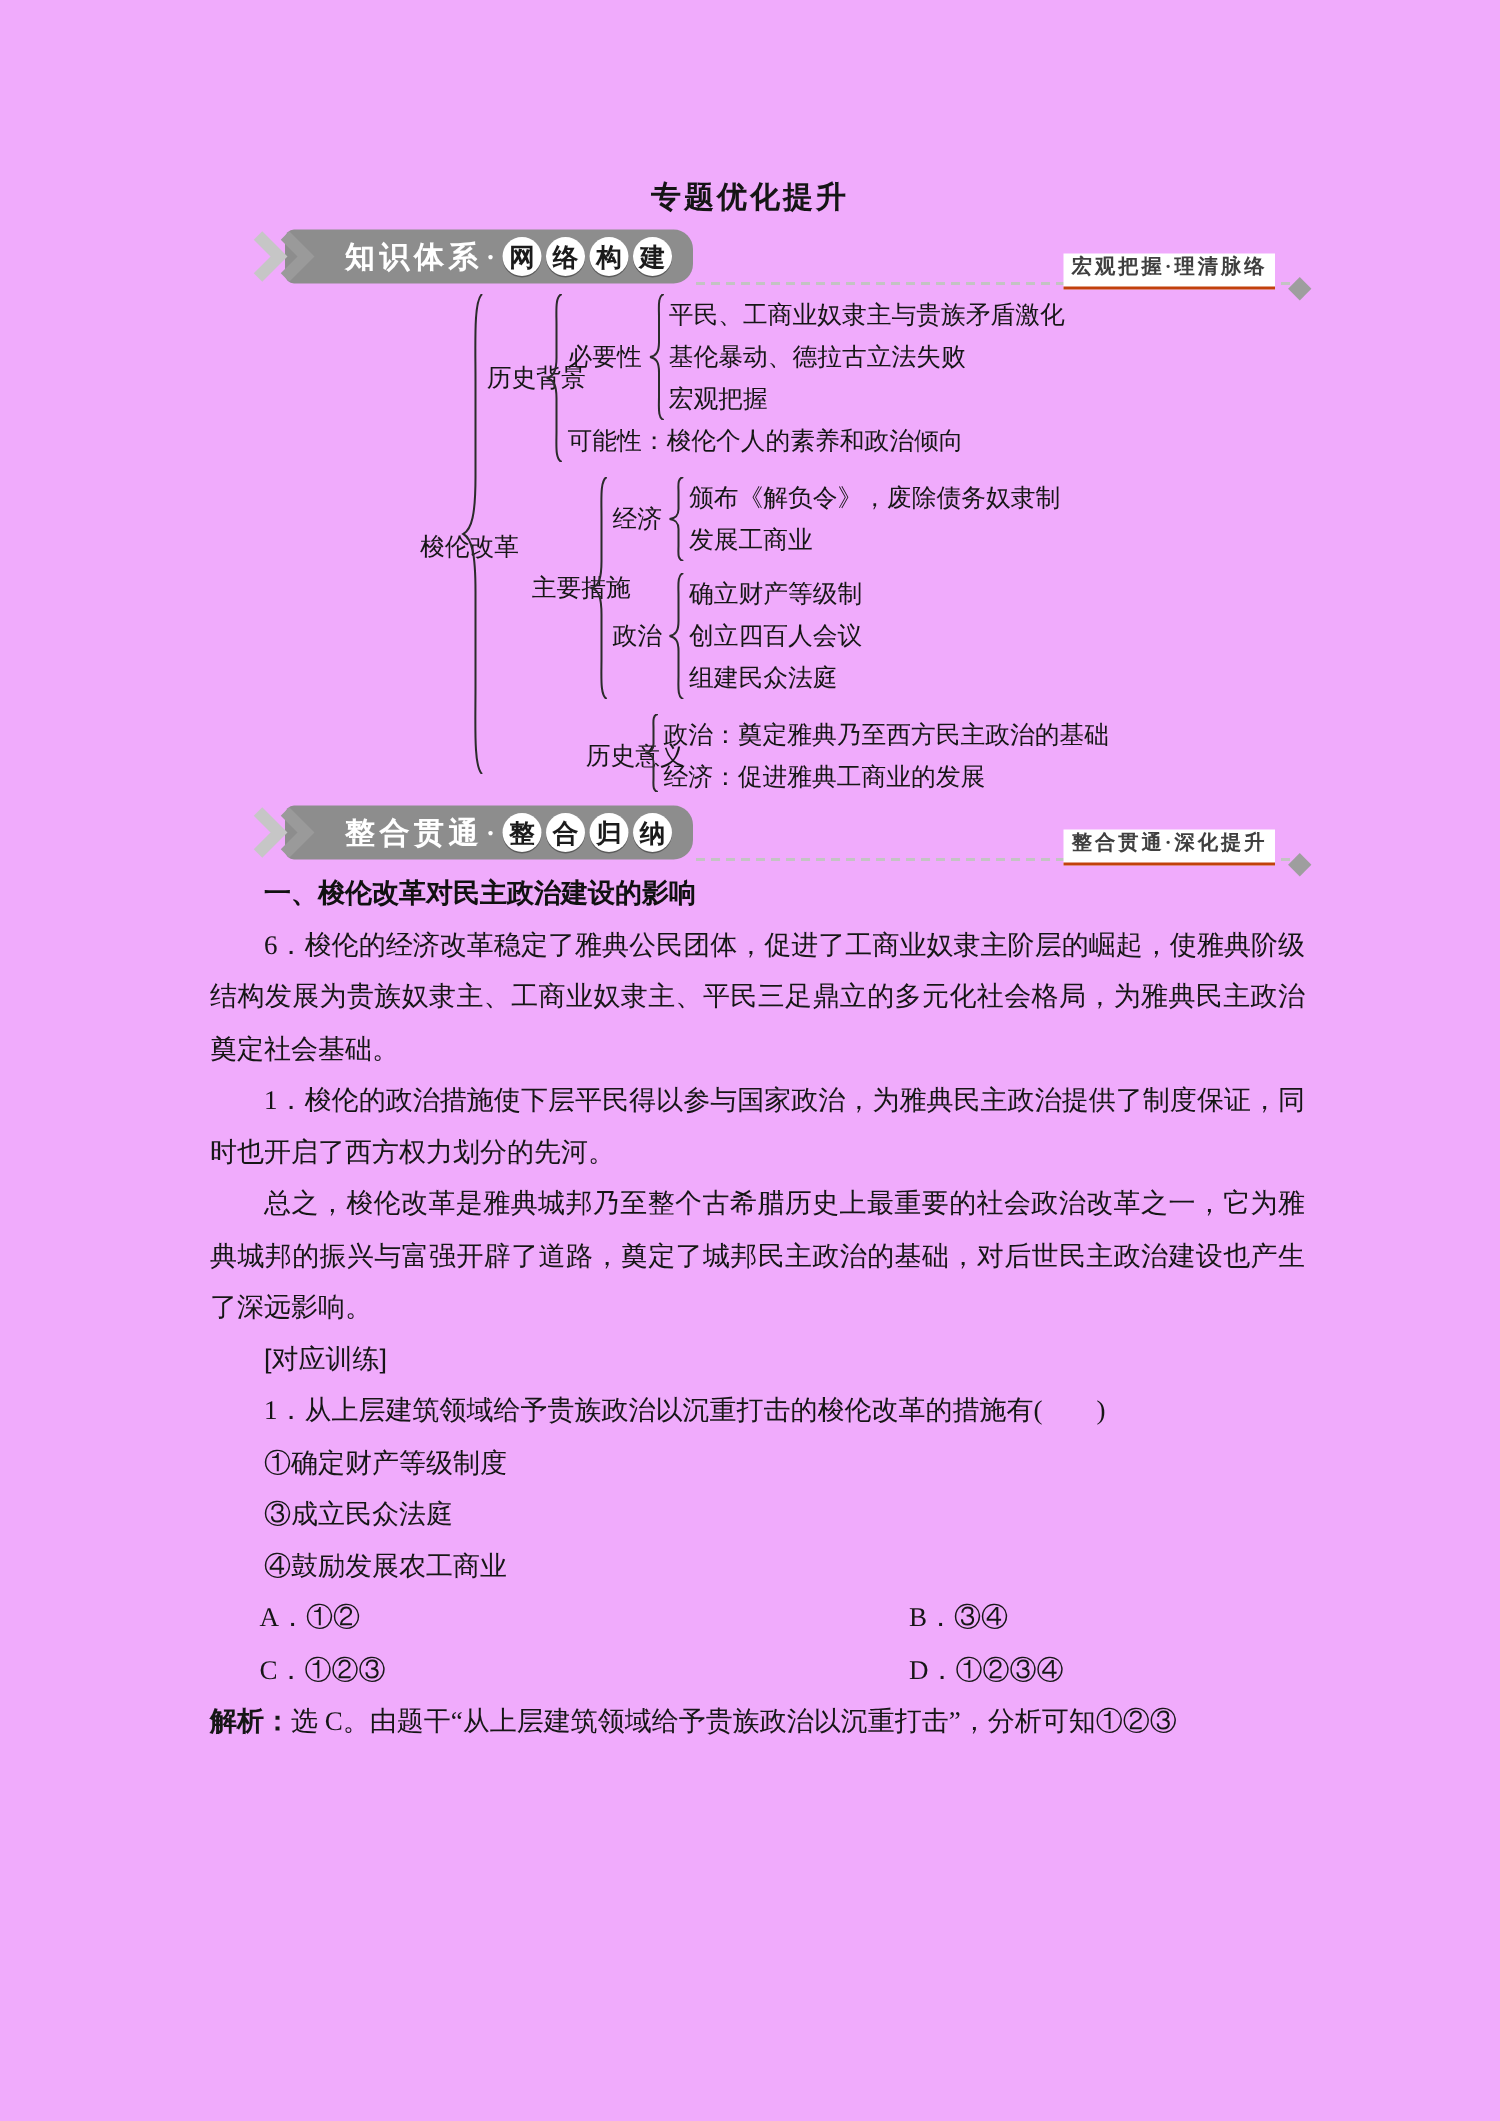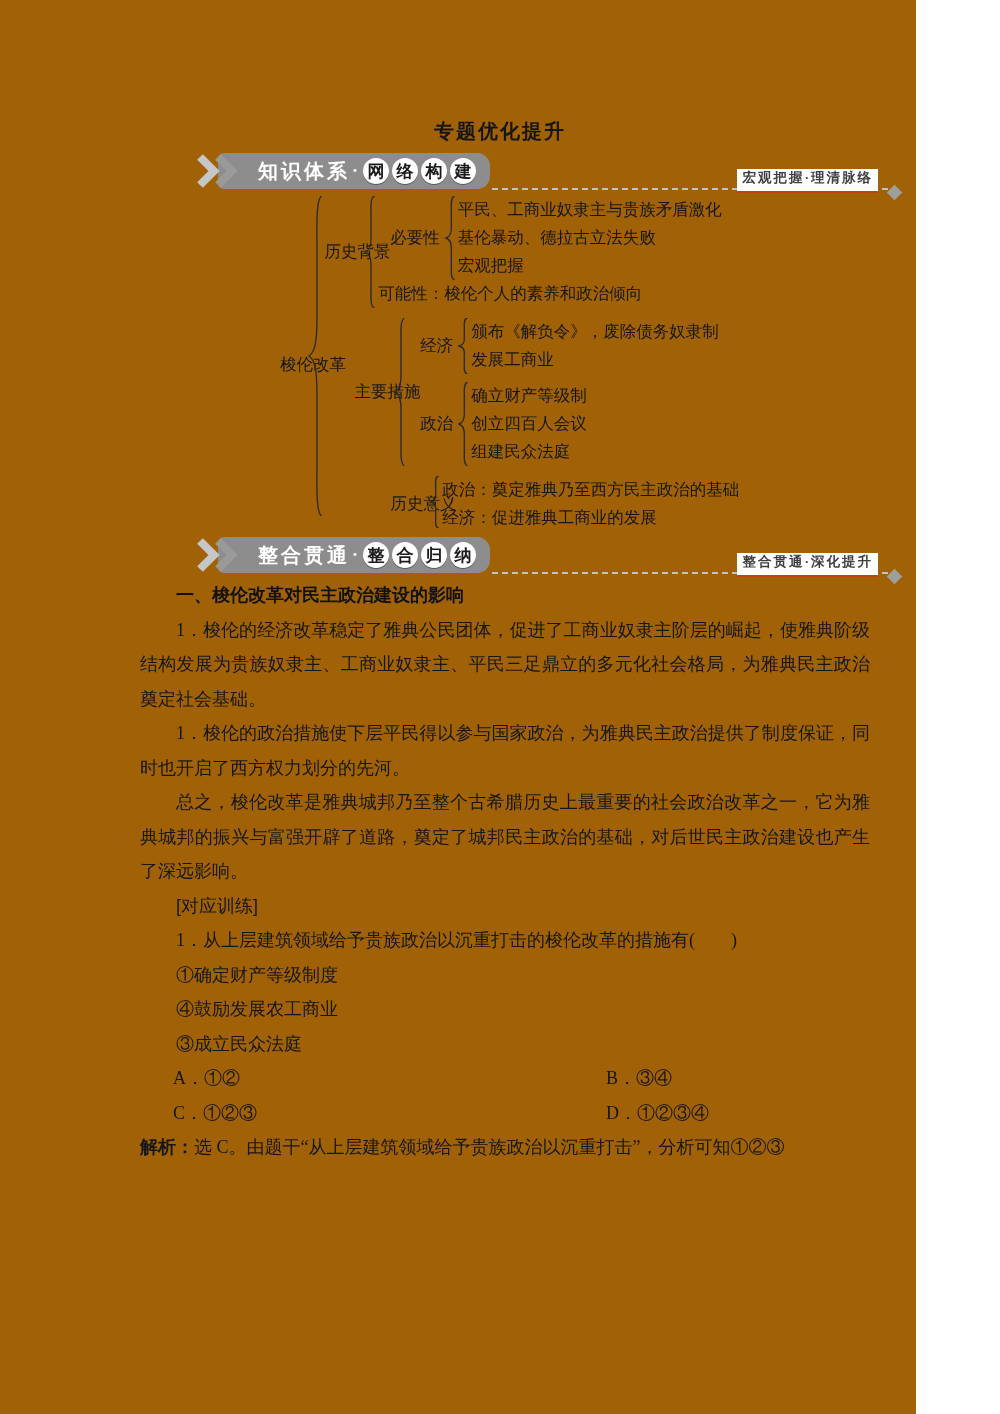--- a/index.html
+++ b/index.html
@@ -1,27 +1,27 @@
 <!DOCTYPE html>
 <html><head>
 <meta charset="utf-8">
 <style>
   html,body{margin:0;padding:0;background:#fff;}
   .page{
-    position:relative;width:916px;height:1414px;background:#a16207;overflow:hidden;
+    position:relative;width:1000px;height:1414px;background:#f0abfc;overflow:hidden;
     font-family:"Liberation Serif","DejaVu Serif",serif;color:#1c1c1c;
   }
   
   .page-title{
     position:absolute;top:118px;left:0;width:1000px;text-align:center;
     font-family:"Liberation Sans","DejaVu Sans",sans-serif;
     font-weight:bold;font-size:20px;letter-spacing:2px;color:#151515;
   }
   
-  .banner{position:absolute;left:200px;width:692px;height:38px;}
+  .banner{position:absolute;left:172px;width:692px;height:38px;}
   .banner-box{
     position:absolute;left:18px;top:1px;width:272px;height:36px;
     background:#8d8d8d;border-radius:6px 13px 13px 6px;
     display:flex;align-items:center;padding-left:40px;box-sizing:border-box;
   }
   .banner-title{
     font-family:"Liberation Sans","DejaVu Sans",sans-serif;
     font-weight:bold;font-size:20px;color:#fff;letter-spacing:3px;white-space:nowrap;
   }
   .banner-dot{color:#fff;font-weight:bold;font-size:18px;margin:0 5px 0 2px;}
@@ -48,21 +48,21 @@
   }
   
   .diagram{
     position:absolute;left:280px;top:196px;
     font-size:16.5px;line-height:28px;color:#161616;white-space:nowrap;
   }
   .d-row{display:flex;align-items:center;}
   .d-col{display:flex;flex-direction:column;align-items:flex-start;}
   .d-root{width:1em;line-height:29px;word-break:break-all;text-align:center;margin-right:7px;}
   .d-label2{width:2.05em;line-height:26px;word-break:break-all;margin-right:2px;}
-  .d-label1{margin-right:1px;margin-left:12px;}
+  .d-label1{margin-right:1px;}
   .brace{align-self:stretch;flex:0 0 auto;margin:0 3px;}
   .brace path{fill:none;stroke:#2b2b2b;stroke-width:1.35;}
   .gapA{row-gap:10px;}
   .gapB{row-gap:8px;}
   .g2{margin-left:30px;}
   .g3{margin-left:66px;}
   
   .doc-body{
     position:absolute;left:140px;top:578px;width:730px;
     font-size:18px;line-height:34.5px;text-align:justify;color:#161616;
@@ -189,28 +189,28 @@
       <polyline points="6,3 20,17 6,31" fill="none" stroke="#c6c6c6" stroke-width="8"></polyline>
       <polyline points="24,3 38,17 24,31" fill="none" stroke="#9a9a9a" stroke-width="8"></polyline>
     </svg>
     <div class="banner-dash"></div>
     <div class="banner-right">整合贯通·深化提升</div>
     <div class="banner-diamond"></div>
   </div>
 
   <div class="doc-body">
     <div class="heading">一、梭伦改革对民主政治建设的影响</div>
-    <div class="para">1．梭伦的经济改革稳定了雅典公民团体，促进了工商业奴隶主阶层的崛起，使雅典阶级结构发展为贵族奴隶主、工商业奴隶主、平民三足鼎立的多元化社会格局，为雅典民主政治奠定社会基础。</div>
+    <div class="para">6．梭伦的经济改革稳定了雅典公民团体，促进了工商业奴隶主阶层的崛起，使雅典阶级结构发展为贵族奴隶主、工商业奴隶主、平民三足鼎立的多元化社会格局，为雅典民主政治奠定社会基础。</div>
     <div class="para">1．梭伦的政治措施使下层平民得以参与国家政治，为雅典民主政治提供了制度保证，同时也开启了西方权力划分的先河。</div>
     <div class="para">总之，梭伦改革是雅典城邦乃至整个古希腊历史上最重要的社会政治改革之一，它为雅典城邦的振兴与富强开辟了道路，奠定了城邦民主政治的基础，对后世民主政治建设也产生了深远影响。</div>
     <div class="training">[对应训练]</div>
     <div class="opt">1．从上层建筑领域给予贵族政治以沉重打击的梭伦改革的措施有(　　)</div>
     <div class="opt">①确定财产等级制度</div>
+    <div class="opt">③成立民众法庭</div>
     <div class="opt">④鼓励发展农工商业</div>
-    <div class="opt">③成立民众法庭</div>
     <div class="choices">
       <span>A．①②</span>
       <span>B．③④</span>
       <span>C．①②③</span>
       <span>D．①②③④</span>
     </div>
     <div class="analysis">
       <span class="pfx">解析：</span><span>选 C。由题干“从上层建筑领域给予贵族政治以沉重打击”，分析可知①②③</span>
     </div>
   </div>

